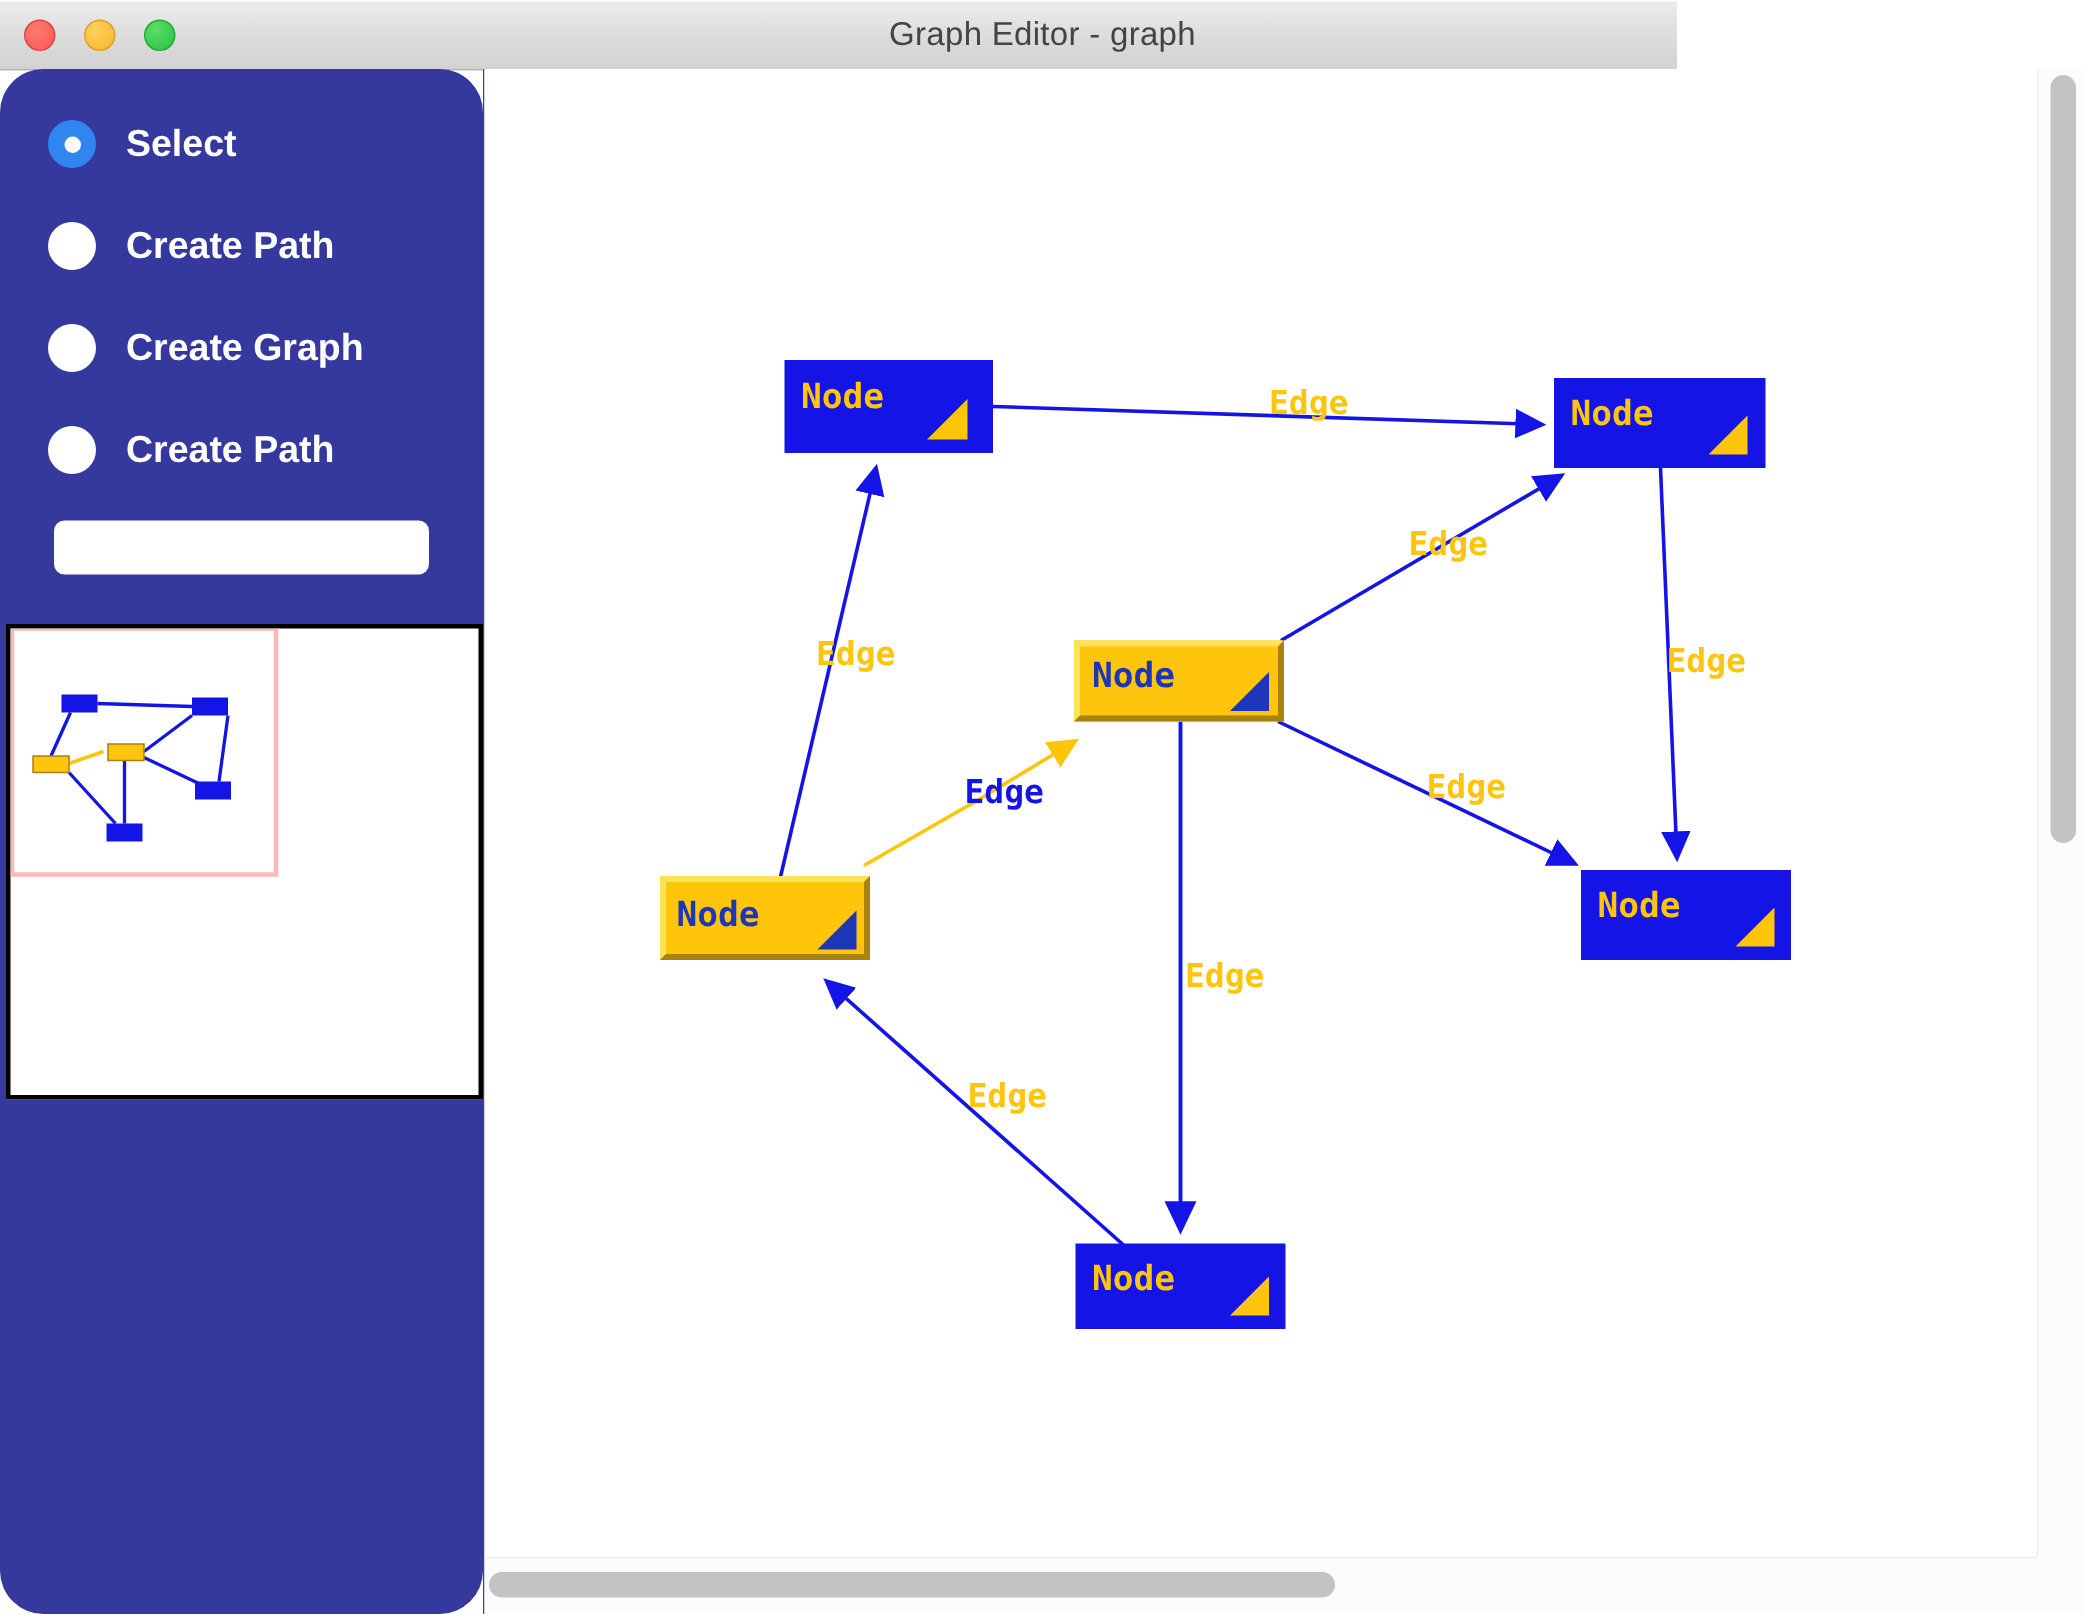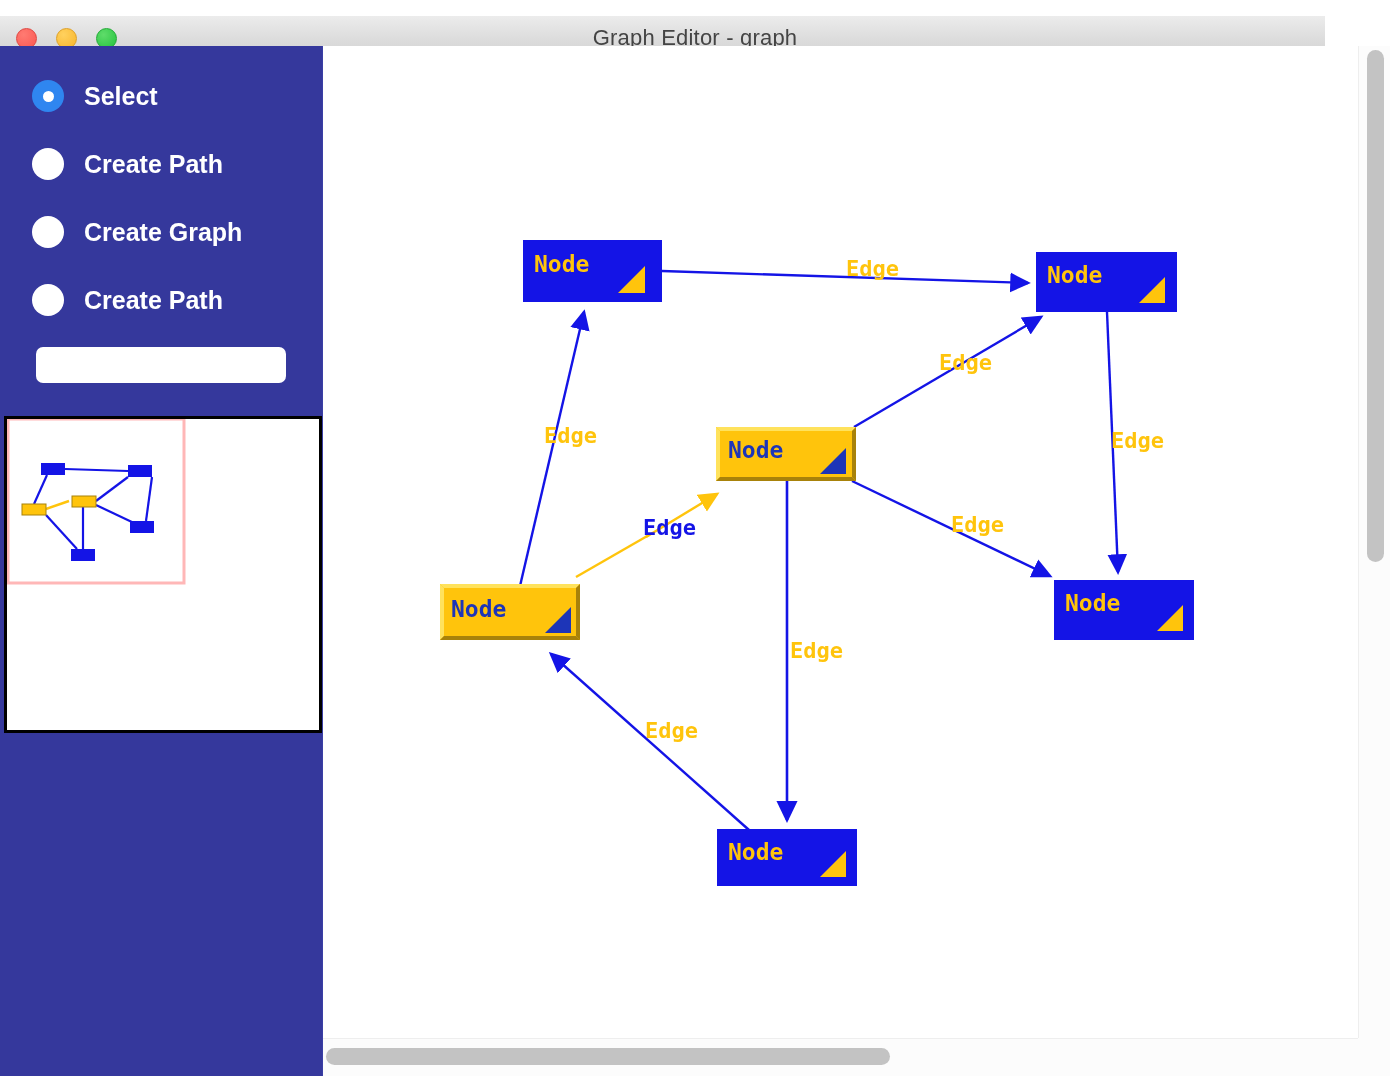--- a/index.html
+++ b/index.html
@@ -1,33 +1,33 @@
 <!DOCTYPE html>
 <html><head>
 <meta charset="utf-8">
 <style>
   html,body{margin:0;padding:0;background:#fff;}
   body{width:1390px;height:1076px;overflow:hidden;font-family:"Liberation Sans",sans-serif;}
 
   #window{position:absolute;left:0;top:0;width:1390px;height:1076px;background:#fff;overflow:hidden;}
 
   
-  #titlebar{position:absolute;left:0;top:16px;width:1325px;height:46px;
+  #titlebar{position:absolute;left:0;top:1px;width:1118px;height:46px;
     background:linear-gradient(to bottom,#ececec 0%,#dcdcdc 52%,#d2d2d2 100%);
     border-bottom:1px solid #b4b4b4;box-sizing:border-box;}
   #titlebar .title{position:absolute;left:0;top:0;width:1390px;height:46px;
     line-height:44px;text-align:center;font-size:22px;color:#444;letter-spacing:.2px;}
   .lights{position:absolute;left:16px;top:12px;display:flex;gap:19px;}
   .light{width:21px;height:21px;border-radius:50%;box-sizing:border-box;}
   .light.red{background:radial-gradient(circle at 35% 30%,#ff7b72,#fa5751);border:1px solid #e0443e;}
   .light.yellow{background:radial-gradient(circle at 35% 30%,#ffd15e,#f8b52b);border:1px solid #dfa023;}
   .light.green{background:radial-gradient(circle at 35% 30%,#5fdc6a,#24c33e);border:1px solid #1eaa33;}
 
   
-  #sidebar{position:absolute;left:0;top:46px;width:322px;height:1030px;background:#35389c;}
+  #sidebar{position:absolute;left:0;top:46px;width:322px;height:1030px;background:#35389c;border-radius:29px;}
   .radio-row{position:absolute;left:32px;display:flex;align-items:center;gap:20px;}
   .radio{width:32px;height:32px;border-radius:50%;background:#ffffff;box-sizing:border-box;
     display:flex;align-items:center;justify-content:center;flex:0 0 auto;}
   .radio.sel{background:#2f86f0;}
   .radio.sel .dot{width:11px;height:11px;border-radius:50%;background:#ffffff;}
   .radio-label{color:#fff;font-size:25px;font-weight:bold;white-space:nowrap;}
 
   #namefield{position:absolute;left:36px;top:301px;width:250px;height:36px;background:#fff;
     border:none;border-radius:7px;outline:none;font-size:16px;padding:0 9px;box-sizing:border-box;
     font-family:"Liberation Sans",sans-serif;}

